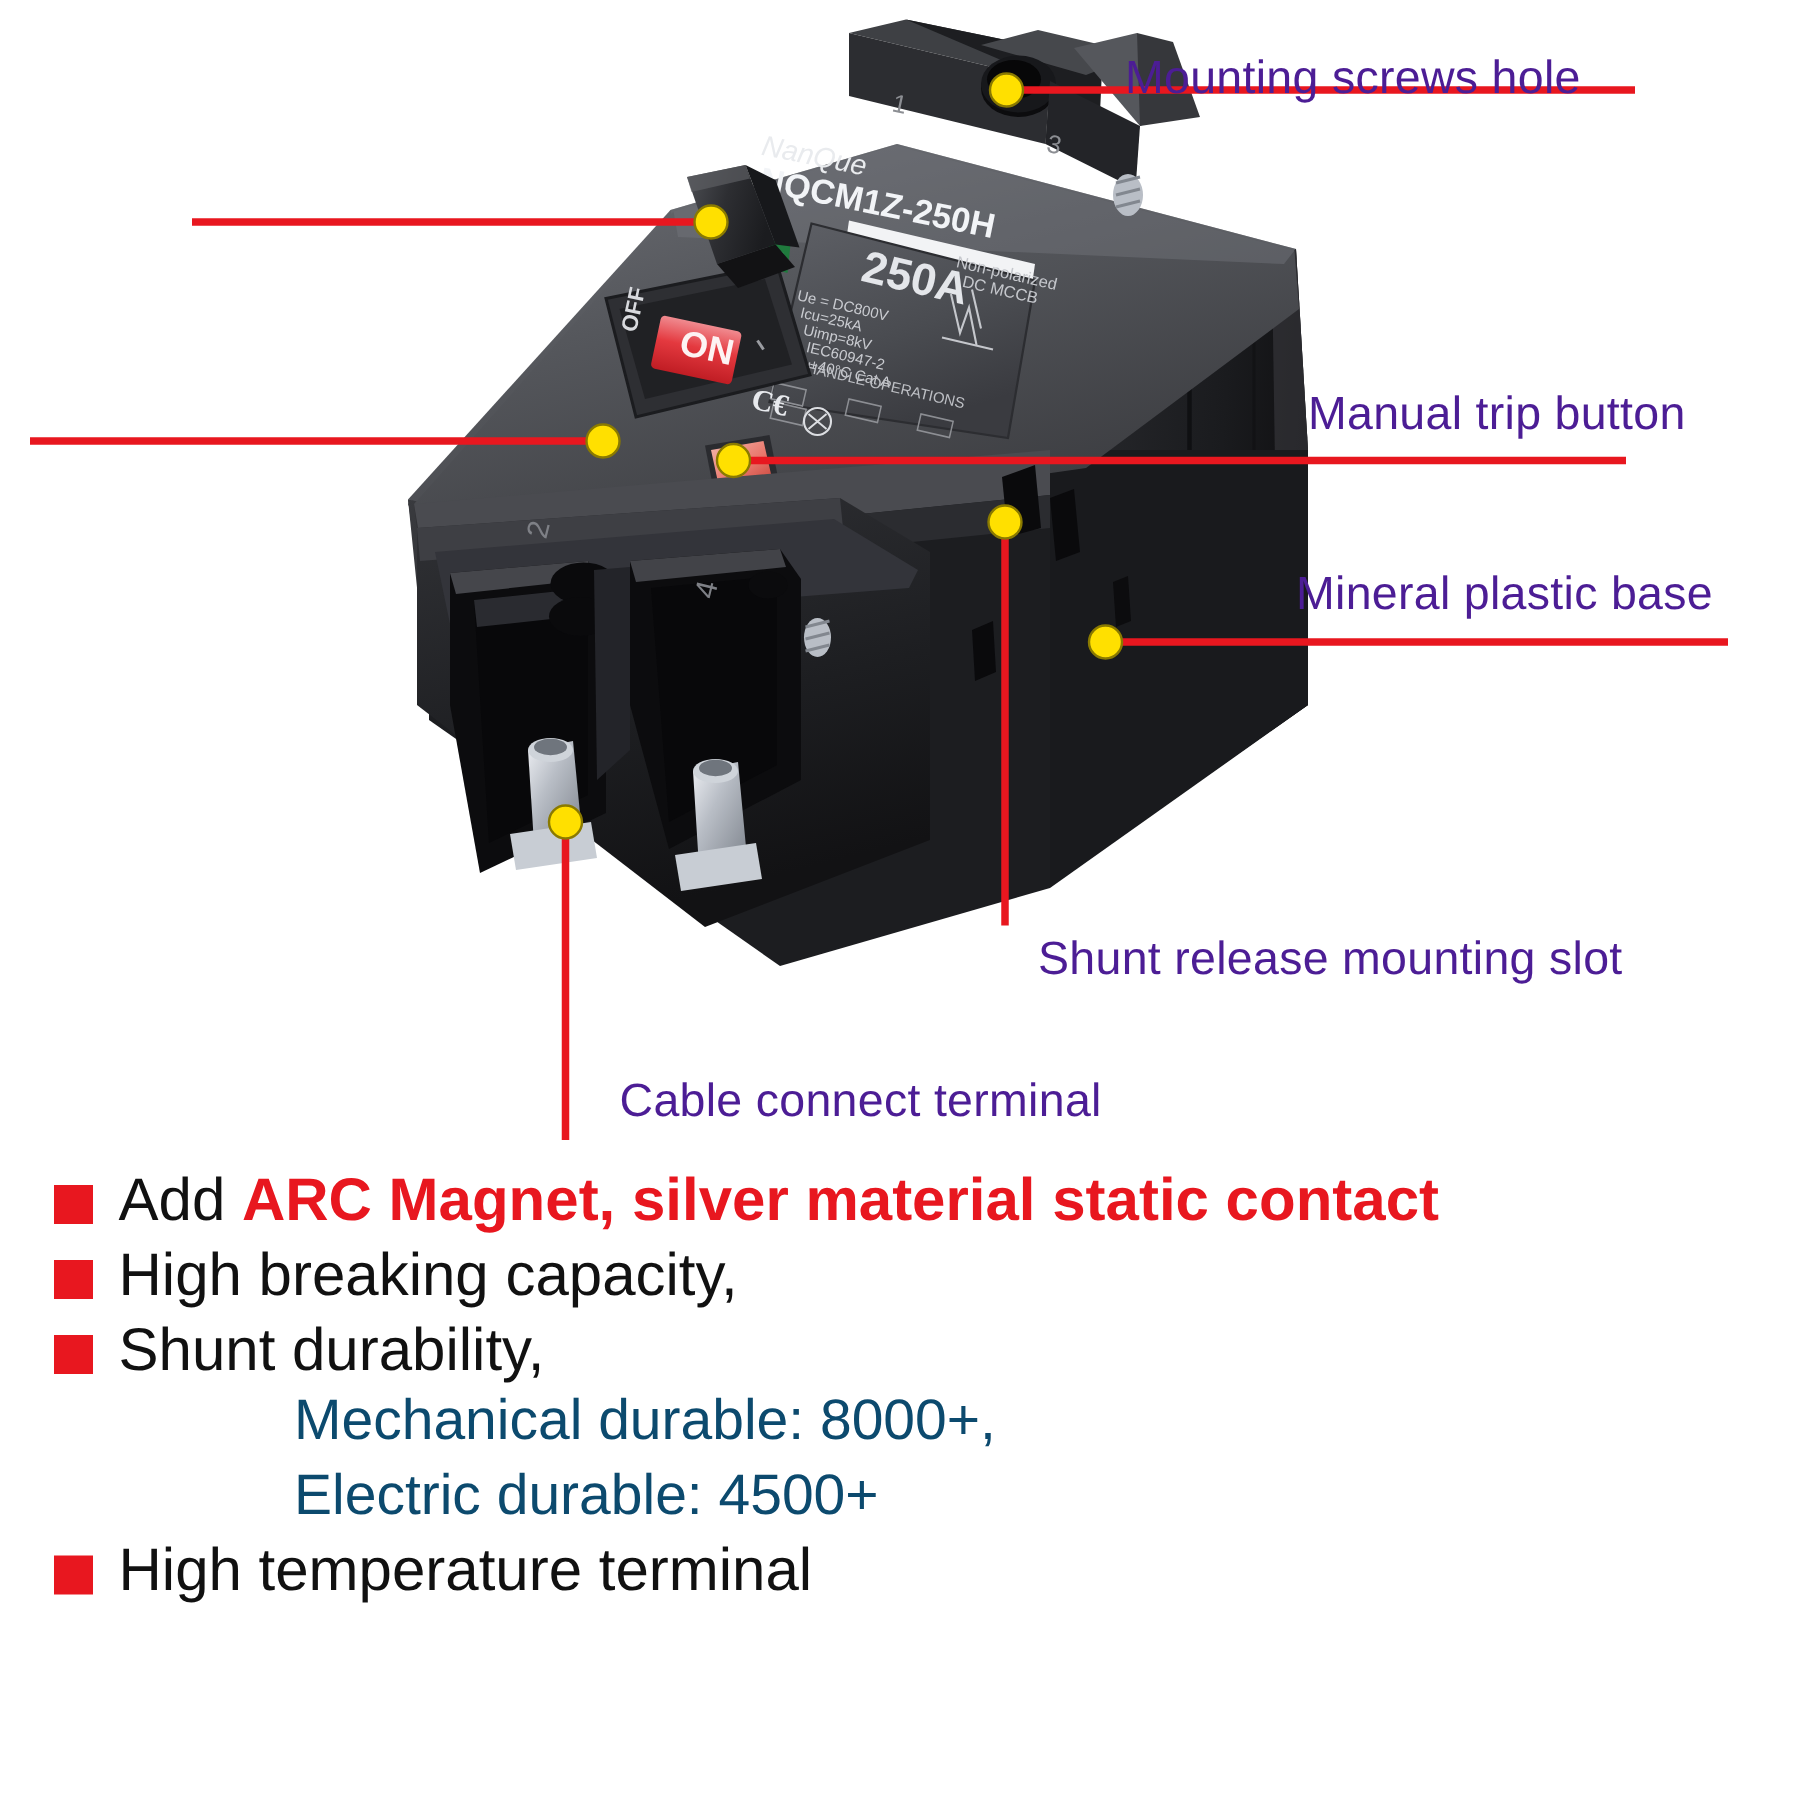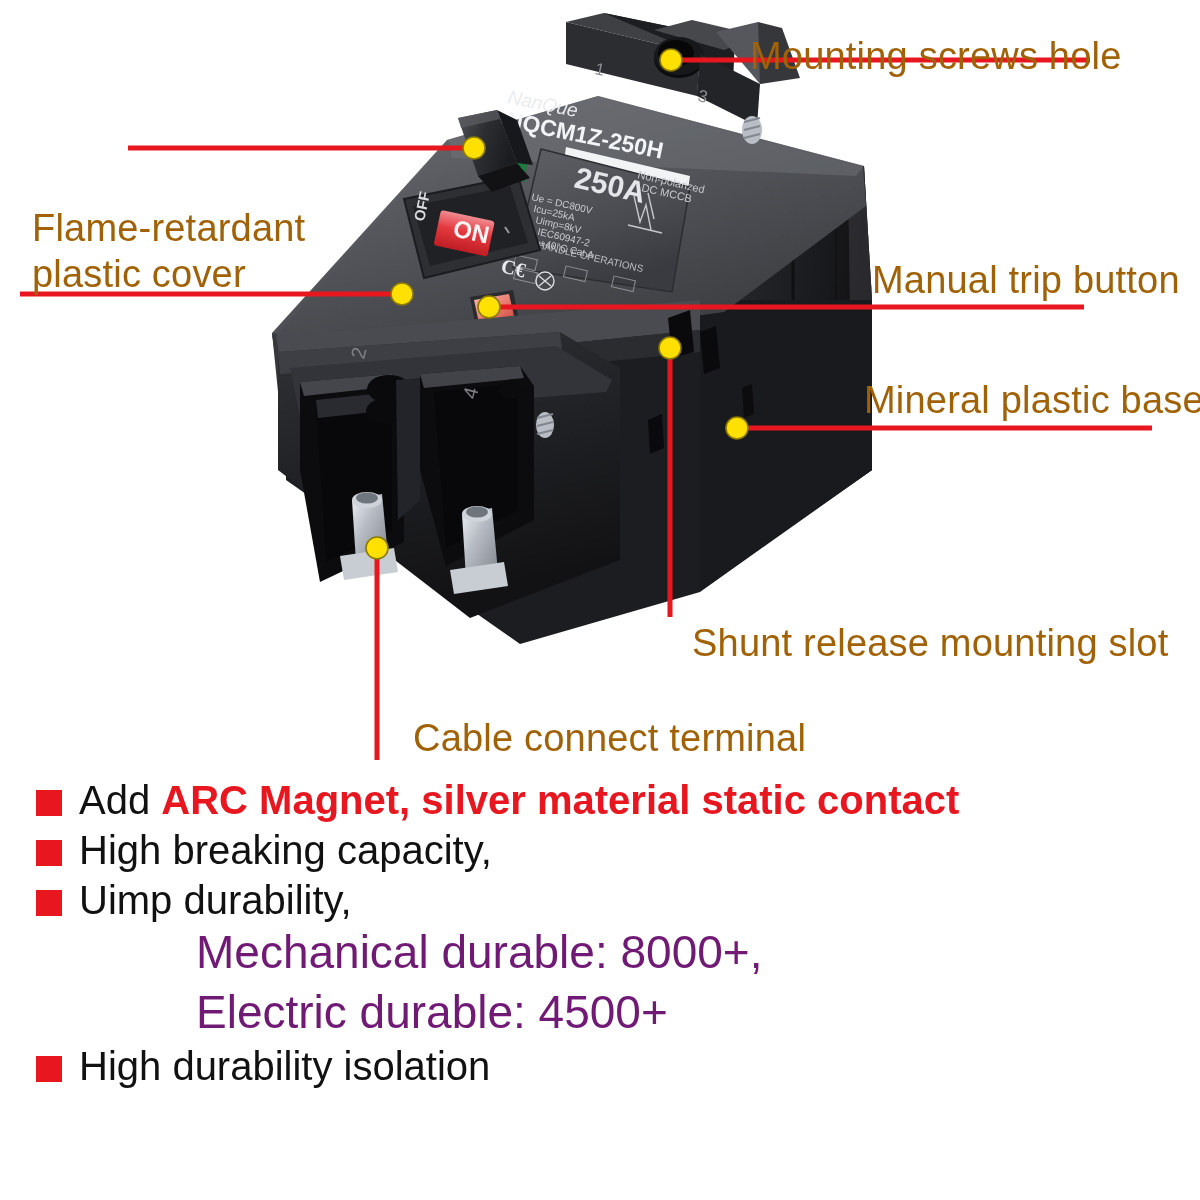--- a/index.html
+++ b/index.html
@@ -1,26 +1,26 @@
 <!DOCTYPE html>
 <html><head>
 <meta charset="utf-8">
 <style>
   html,body{margin:0;padding:0;background:#fff;}
   body{width:1200px;height:1200px;font-family:"Liberation Sans",sans-serif;overflow:hidden;position:relative;}
   #stage{position:relative;width:1200px;height:1200px;background:#fff;}
-  .callout-text{position:absolute;font-family:"Liberation Sans",sans-serif;color:#a16207;font-size:38px;letter-spacing:.2px;white-space:nowrap;line-height:1.22;}
+  .callout-text{position:absolute;font-family:"Liberation Sans",sans-serif;color:#4c1d95;font-size:31px;letter-spacing:.2px;white-space:nowrap;line-height:1.22;}
   .callout-text.two-line{white-space:normal;}
   svg.overlay{position:absolute;left:0;top:0;width:1200px;height:1200px;pointer-events:none;}
   #bullets{position:absolute;left:0;top:778px;width:1078px;}
   .brow{display:flex;align-items:flex-start;margin-bottom:5px;}
   .bsq{width:26px;height:26px;background:#e8171f;flex:0 0 26px;margin-top:12px;margin-left:36px;margin-right:17px;}
   .btext{font-size:40px;color:#111;line-height:1.12;font-family:"Liberation Sans",sans-serif;}
   .btext .hl{color:#e8171f;font-weight:bold;}
-  .sub{font-size:46px;color:#701a75;margin-left:196px;line-height:1.2;margin-bottom:4px;font-family:"Liberation Sans",sans-serif;}
+  .sub{font-size:38px;color:#0c4a6e;margin-left:196px;line-height:1.2;margin-bottom:4px;font-family:"Liberation Sans",sans-serif;}
   .indent-wrap{margin-top:-2px;}
 </style>
 </head>
 <body>
 
 <div id="stage">
 
   <svg class="overlay" viewBox="0 0 1200 1200">
     <defs>
       <linearGradient id="topFace" x1="0" y1="0" x2="0.6" y2="1">
@@ -291,21 +291,20 @@
       <circle cx="489" cy="307" r="11" fill="#ffe000"></circle>
       <circle cx="737" cy="428" r="11" fill="#ffe000"></circle>
       <circle cx="670" cy="348" r="11" fill="#ffe000"></circle>
       <circle cx="377" cy="548" r="11" fill="#ffe000"></circle>
     </g>
   </svg>
 
 
   <div class="callout-text" style="left:750px; top:33px;">Mounting screws hole</div>
 
-  <div class="callout-text two-line" style="left:32px; top:205px; width:330px;"><span>Flame-retardant</span><br><span>plastic cover</span></div>
 
   <div class="callout-text" style="left:872px; top:257px;">Manual trip button</div>
 
   <div class="callout-text" style="left:836px; top:377px;margin-left:28px;">Mineral plastic base</div>
 
   <div class="callout-text" style="left:692px; top:592px;margin-top:28px;">Shunt release mounting slot</div>
 
   <div class="callout-text" style="left:393px; top:715px;margin-left:20px;">Cable connect terminal</div>
 
   <div id="bullets">
@@ -315,29 +314,29 @@
       <div class="btext"><span>Add </span><span class="hl">ARC Magnet, silver material static contact</span></div>
     </div>
 
     <div class="brow">
       <div class="bsq"></div>
       <div class="btext">High breaking capacity,</div>
     </div>
 
     <div class="brow">
       <div class="bsq"></div>
-      <div class="btext">Uimp durability,</div>
+      <div class="btext">Shunt durability,</div>
     </div>
 
     <div class="indent-wrap">
       <div class="sub">Mechanical durable: 8000+,</div>
       <div class="sub">Electric durable: 4500+</div>
     </div>
 
 
     <div class="brow">
       <div class="bsq"></div>
-      <div class="btext">High durability isolation</div>
+      <div class="btext">High temperature terminal</div>
     </div>
 
   </div>
 
 </div>
 
 </body></html>

